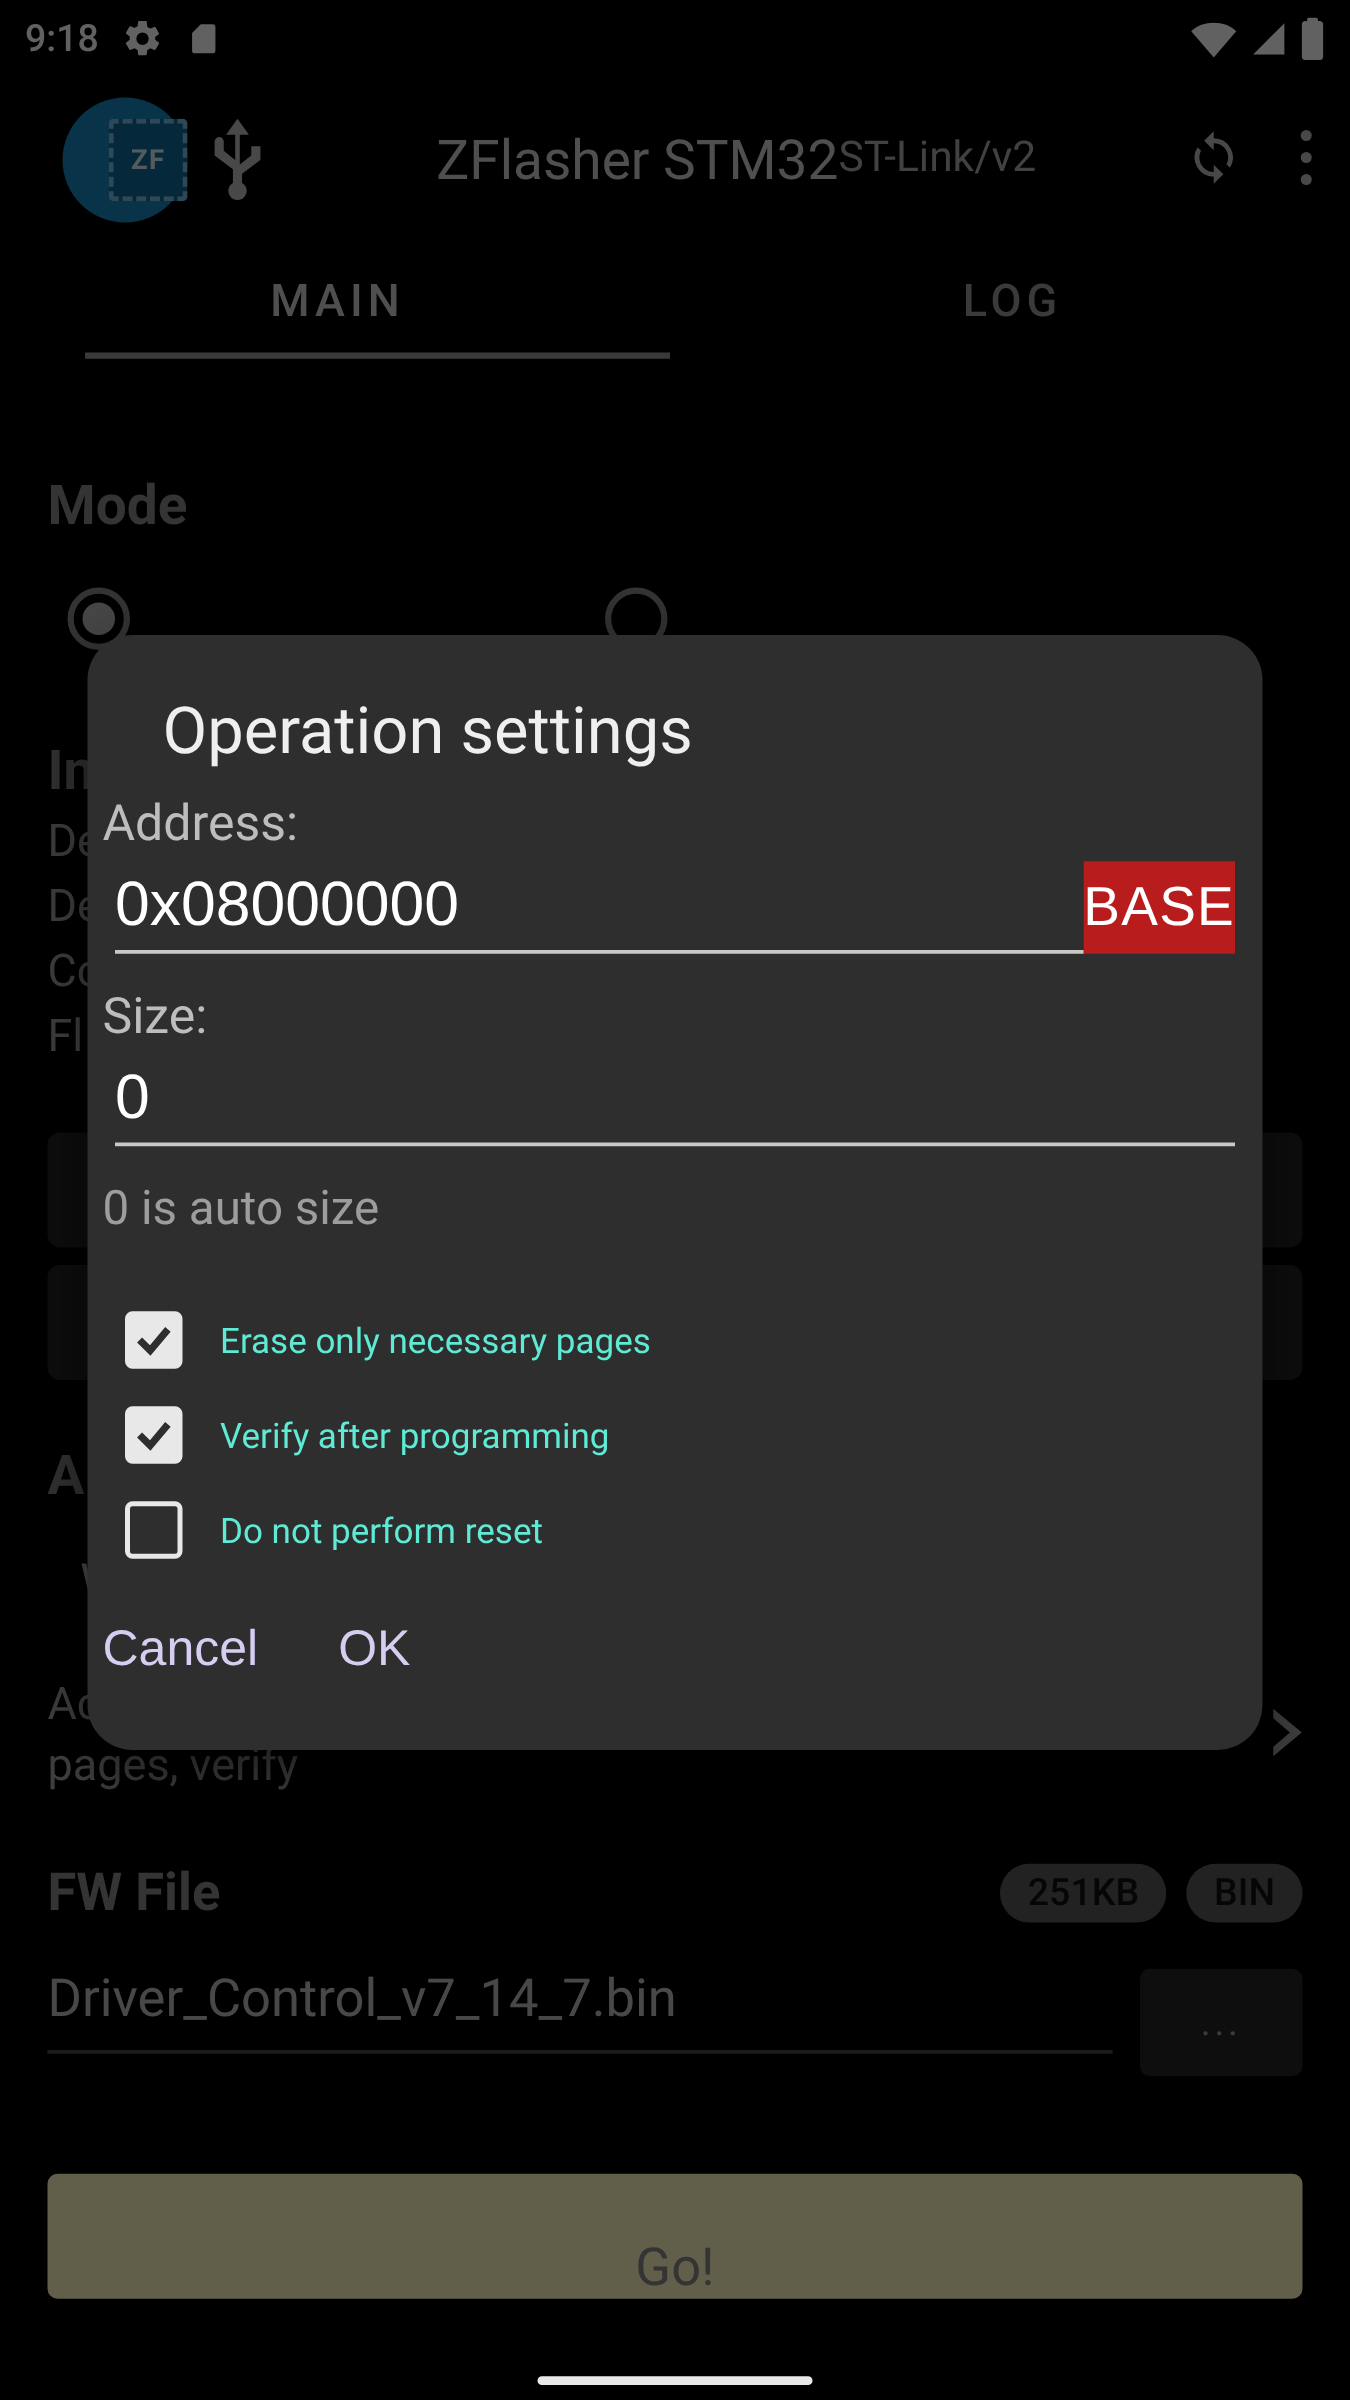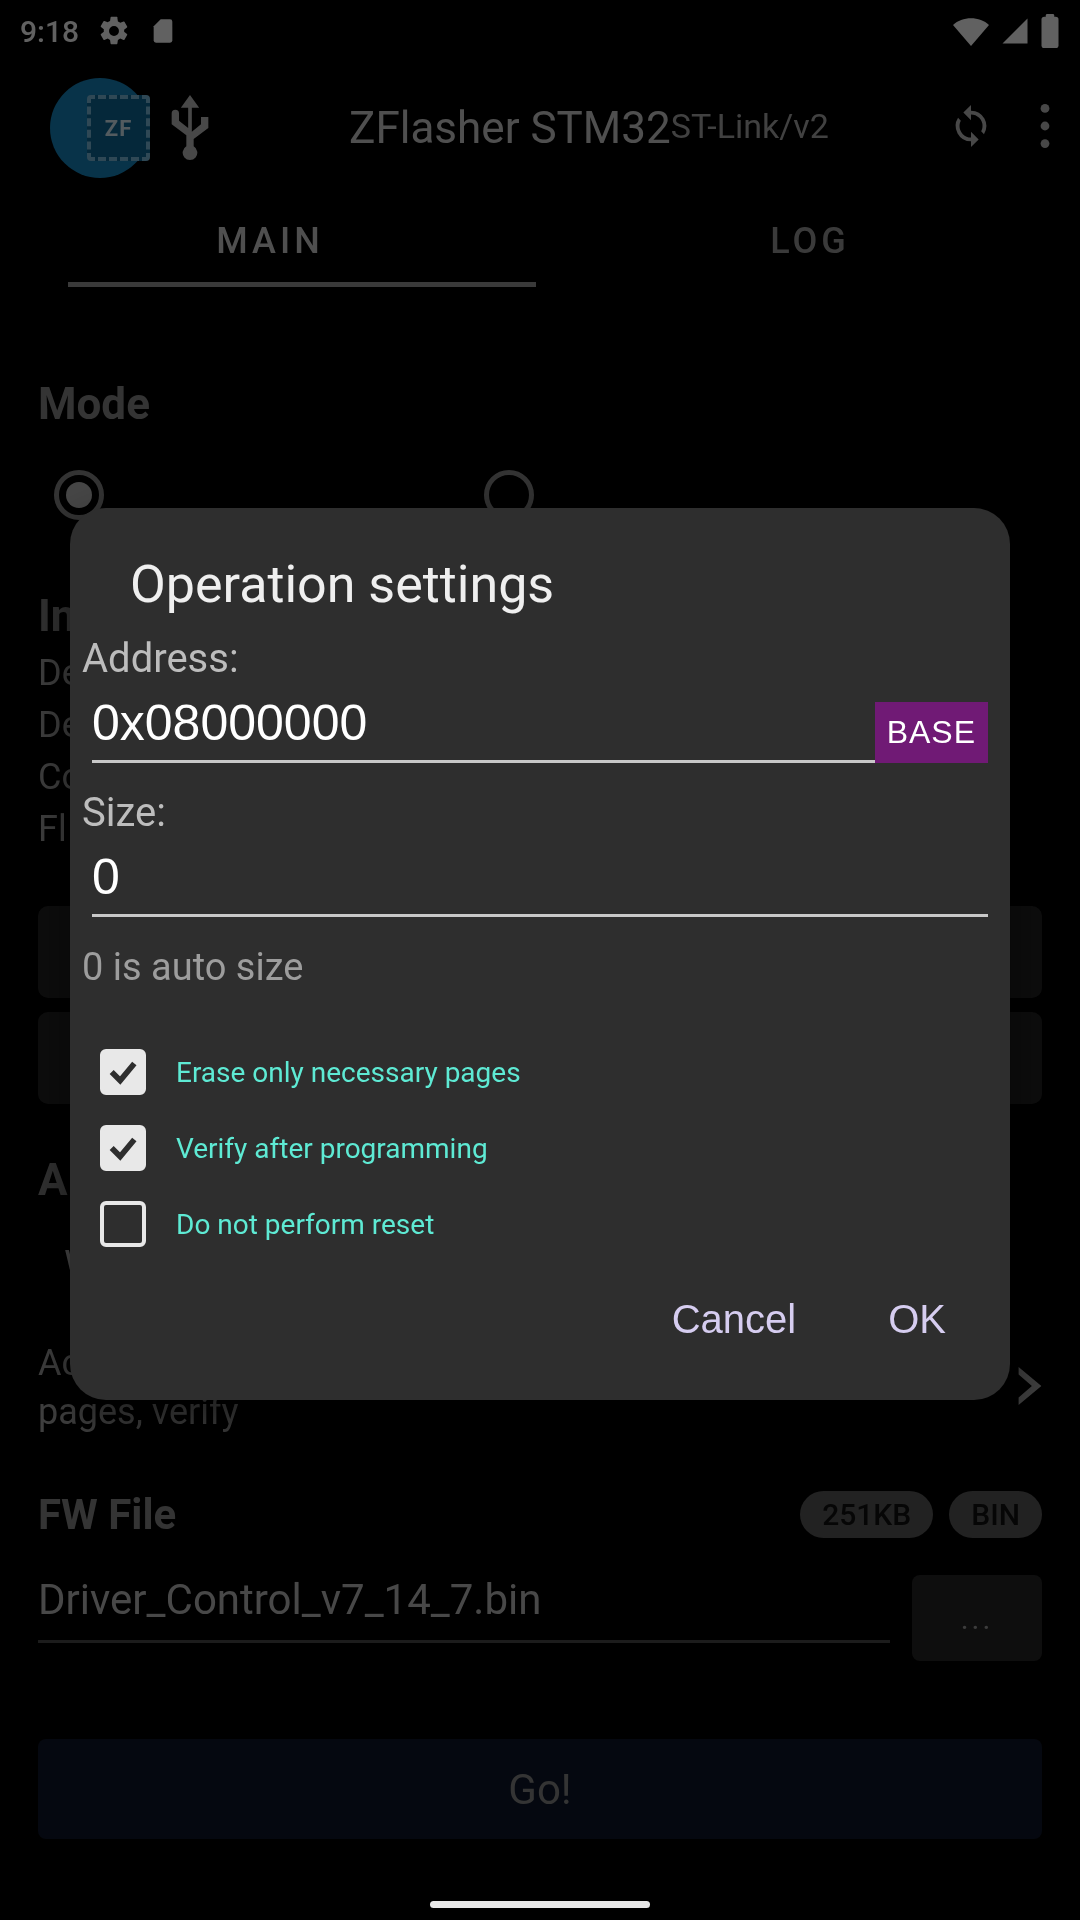--- a/index.html
+++ b/index.html
@@ -86,22 +86,22 @@
 .file-input {
   flex:1; font-size:42px; color:#bdbdbd; border:none; border-bottom:3px solid #4a4a4a;
   padding:0 0 16px 0; background:transparent;
 }
 .browse-btn {
   width:130px; height:86px; background:#262626; border-radius:8px;
   display:flex; align-items:center; justify-content:center;
   color:#9d9d9d; font-size:30px; letter-spacing:3px;
 }
 .go-btn {
-  margin-top:78px; height:100px; background:#0f172a; border-radius:8px;
-  display:flex; align-items:center; justify-content:center;
+  margin-top:78px; height:100px; background:#fef9c3; border-radius:8px;
+  display:flex; align-items:flex-end; justify-content:center;
   font-size:42px; color:#8a8a8a;
 }
 
 
 .scrim {
   position:absolute; inset:0; background:rgba(0,0,0,0.62);
 }
 .dialog {
   position:absolute; left:70px; right:70px; top:508px;
   background:#2e2e2e; border-radius:36px;
@@ -114,41 +114,41 @@
 .field-label {
   font-size:40px; color:#bdbdbd; padding:0 0 6px 0;
 }
 .field-block { padding:0 0 26px 0; }
 .address-row { display:flex; gap:0; align-items:flex-end; padding-left:10px; padding-right:10px;}
 .address-row .txt {
   flex:1; font-size:50px; color:#fff; border:none; border-bottom:3px solid #c8c8c8;
   background:transparent; padding:6px 0 8px 0; outline:none;
 }
 .base-btn {
-  background:#701a75; color:#fff; font-size:32px; font-weight:500;
-  padding:12px 12px; border:none; letter-spacing:1px;
+  background:#b91c1c; color:#fff; font-size:44px; font-weight:500;
+  padding:12px 0; border:none; letter-spacing:1px;
 }
 .size-row { padding:0 10px; }
 .size-row .txt {
   width:100%; font-size:50px; color:#fff; border:none; border-bottom:3px solid #c8c8c8;
   background:transparent; padding:6px 0 8px 0; outline:none;
 }
 .hint { font-size:38px; color:#9d9d9d; margin-top:28px; }
 .checks { display:flex; flex-direction:column; gap:30px; margin-top:34px; padding-left:18px;}
 .check-row { display:flex; align-items:center; gap:30px; }
 .check-box {
   width:46px; height:46px; border:4px solid #e8e8e8; border-radius:6px;
   display:flex; align-items:center; justify-content:center; background:transparent;
 }
 .check-box.checked { background:#e8e8e8; }
 .check-box.checked svg { display:block; }
 .check-box svg { display:none; }
 .check-label { font-size:28px; color:#5eead4; }
 .dialog-btns {
-  display:flex; justify-content:flex-end; gap:92px;
+  display:flex; justify-content:flex-start; gap:64px;
   padding:50px 52px 40px 0;
 }
 .dialog-btn {
   background:transparent; border:none; color:#d6cdf0; font-size:40px;
   font-weight:400;
 }
 
 
 .gesture-pill {
   position:absolute; bottom:12px; left:50%; transform:translateX(-50%);

